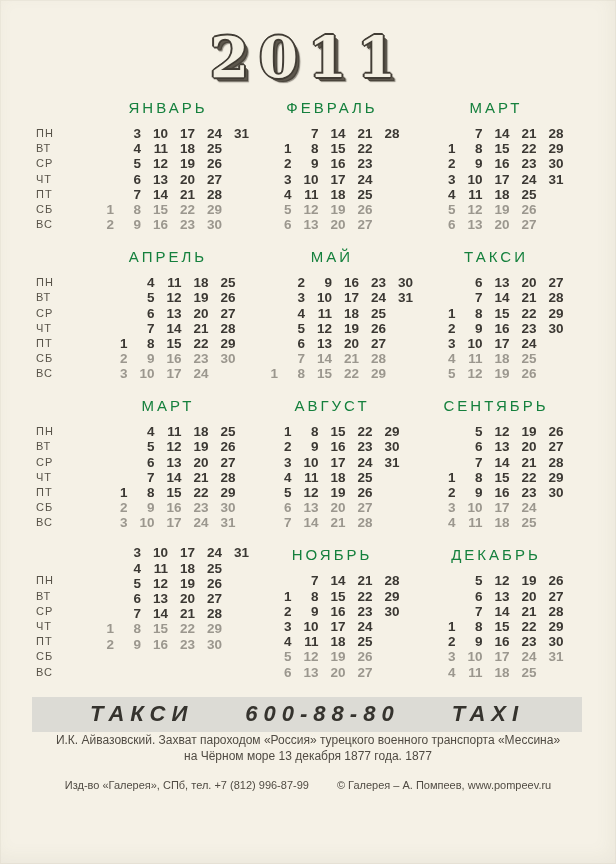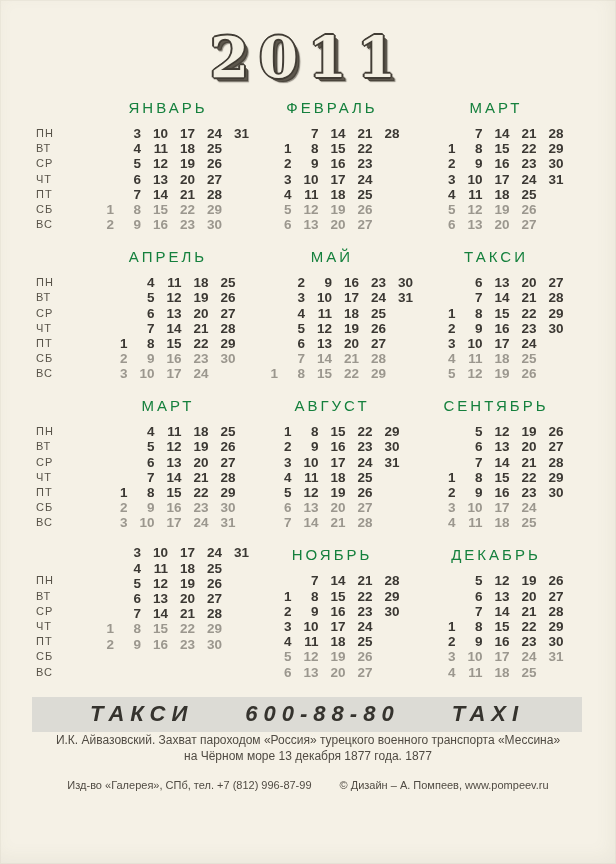--- a/index.html
+++ b/index.html
@@ -700,16 +700,16 @@
     <span>TAXI</span>
   </div>
 
   <div class="caption">
     <div>И.К. Айвазовский. Захват пароходом «Россия» турецкого военного транспорта «Мессина»</div>
     <div>на Чёрном море 13 декабря 1877 года. 1877</div>
   </div>
 
   <div class="footer">
     <span>Изд-во «Галерея», СПб, тел. +7 (812) 996-87-99</span>
-    <span>© Дизайн – А. Помпеев, www.pompeev.ru</span>
+    <span>© Галерея – А. Помпеев, www.pompeev.ru</span>
   </div>
 
 </div>
 
 </body></html>

